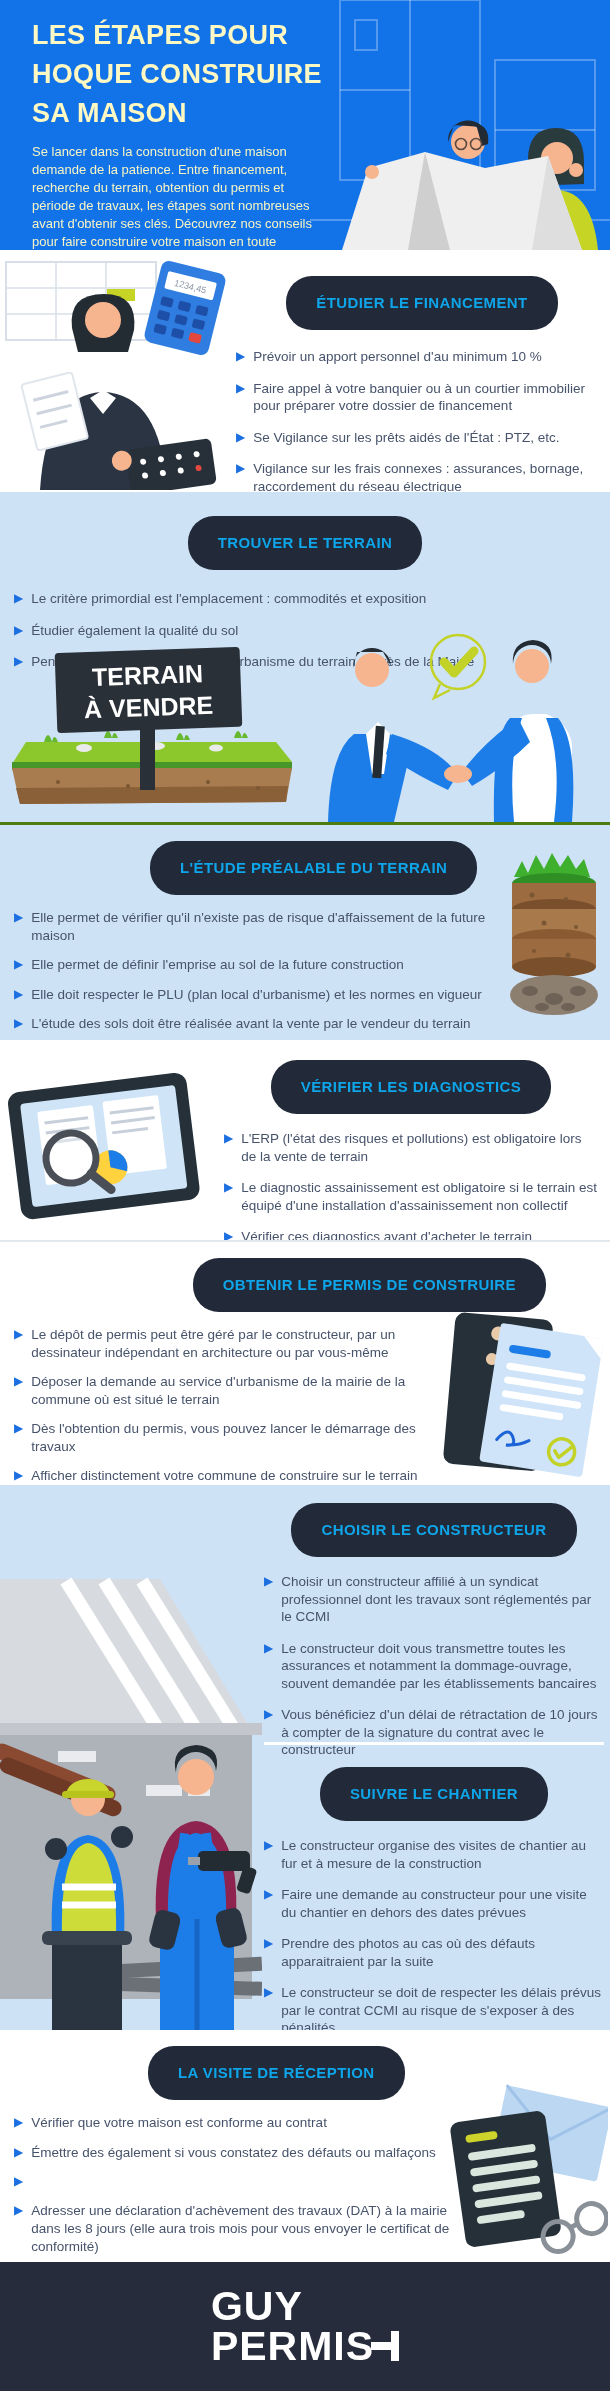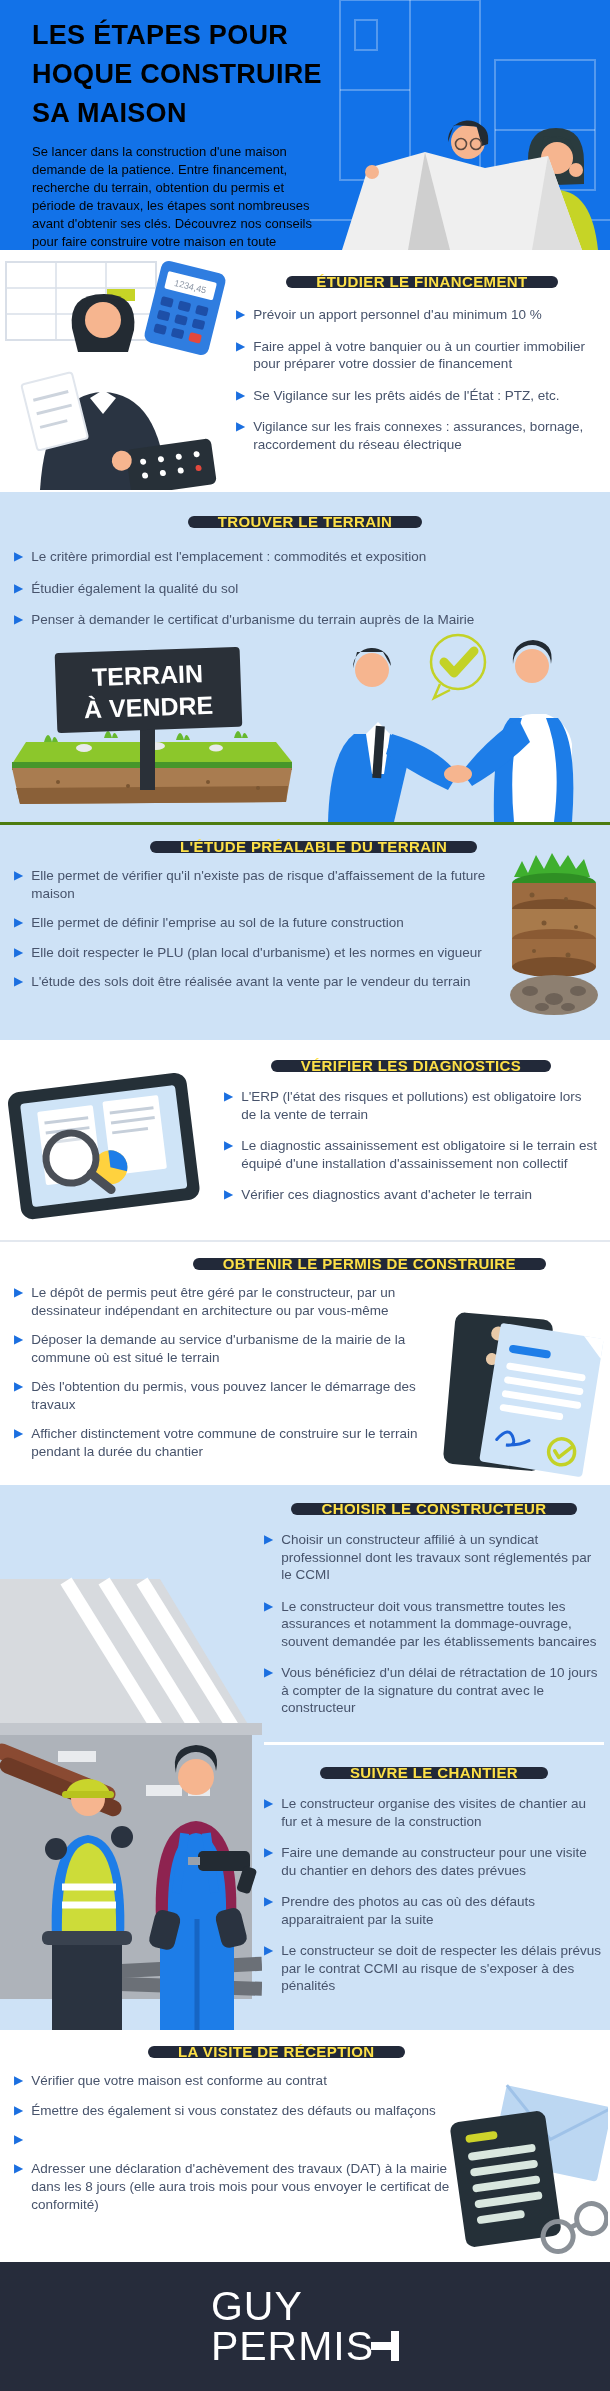--- a/index.html
+++ b/index.html
@@ -3,29 +3,29 @@
 <meta charset="utf-8">
 <style>
   *{margin:0;padding:0;box-sizing:border-box}
   html,body{width:610px}
   body{font-family:"Liberation Sans",sans-serif;background:#fff;color:#47536b}
   .section{position:relative;overflow:hidden;width:610px}
   .bg-light{background:#cee2f6}
   .bg-white{background:#ffffff}
 
   
-  .header{height:250px;background:#1272e8;color:#000000}
+  .header{height:250px;background:#1272e8;color:#fef9c3}
   .header-text{position:absolute;left:32px;top:16px;width:292px;z-index:2}
   .header h1{font-size:27px;line-height:1.45;font-weight:bold;letter-spacing:.3px}
   .header p{margin-top:10px;font-size:13px;line-height:1.38;font-weight:normal;opacity:.97}
   .header-illu{position:absolute;right:0;top:0;z-index:1}
 
   
-  .pill{display:inline-block;background:#222939;color:#fde047;font-weight:bold;font-size:15px;
-        letter-spacing:.4px;border-radius:26px;padding:6px 30px;text-align:center;white-space:nowrap}
+  .pill{display:inline-block;background:#222939;color:#0ea5e9;font-weight:bold;font-size:15px;
+        letter-spacing:.4px;border-radius:26px;padding:27px 30px;text-align:center;white-space:nowrap}
   .pill-row{line-height:0}
   .center{text-align:center}
 
   
   .bullets{list-style:none}
   .bullet{display:flex;gap:8px;font-size:13.5px;line-height:1.3;margin-bottom:14px;color:#47536b}
   .arr{color:#1b6fe0;flex:0 0 auto;font-size:12px;line-height:1.45}
 
   
   .sec-financement{height:242px}
@@ -66,21 +66,21 @@
   .build-col .bullet{font-size:13.5px}
 
   .sec-reception{height:232px}
   .sec-reception .pill-row{padding:16px 0 0 148px}
   .sec-reception .bullets{margin:14px 160px 0 14px}
   .sec-reception .bullet{margin-bottom:12px}
   .recep-illu{position:absolute;right:2px;top:52px}
 
   
   .footer{height:129px;background:#262c3b;display:flex;align-items:center;justify-content:center}
-  .brand{color:#fff;font-weight:normal;font-size:41px;line-height:.96;letter-spacing:1px;text-align:left}
+  .brand{color:#fff;font-weight:bold;font-size:41px;line-height:.96;letter-spacing:1px;text-align:left}
   .brand .l2{display:flex;align-items:center}
   .tglyph{display:inline-block;position:relative;width:24px;height:30px;margin-left:1px}
   .tglyph::before{content:"";position:absolute;right:0;top:0;width:8px;height:30px;background:#fff}
   .tglyph::after{content:"";position:absolute;left:-4px;top:11px;width:28px;height:8px;background:#fff}
 </style>
 </head>
 <body>
 
 <div class="section header">
   <div class="header-text">

